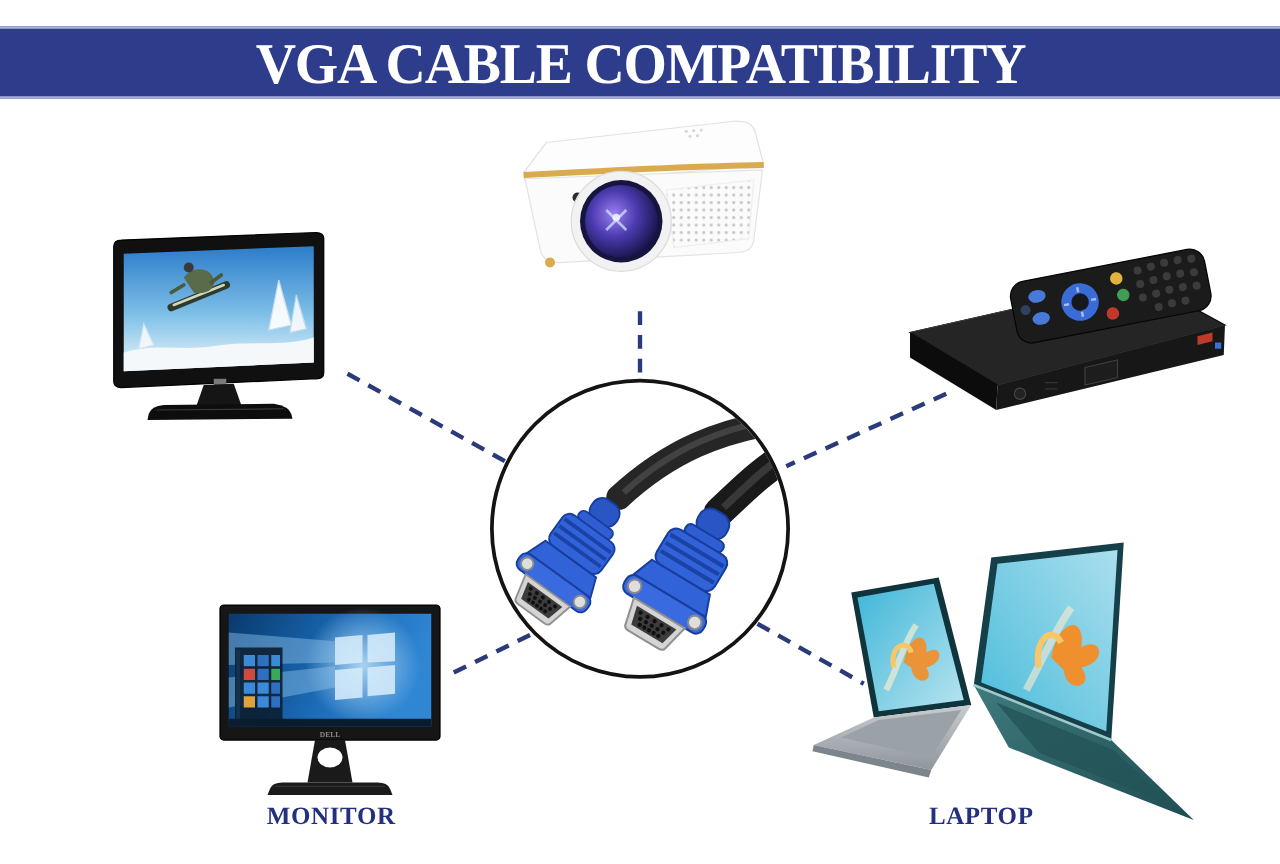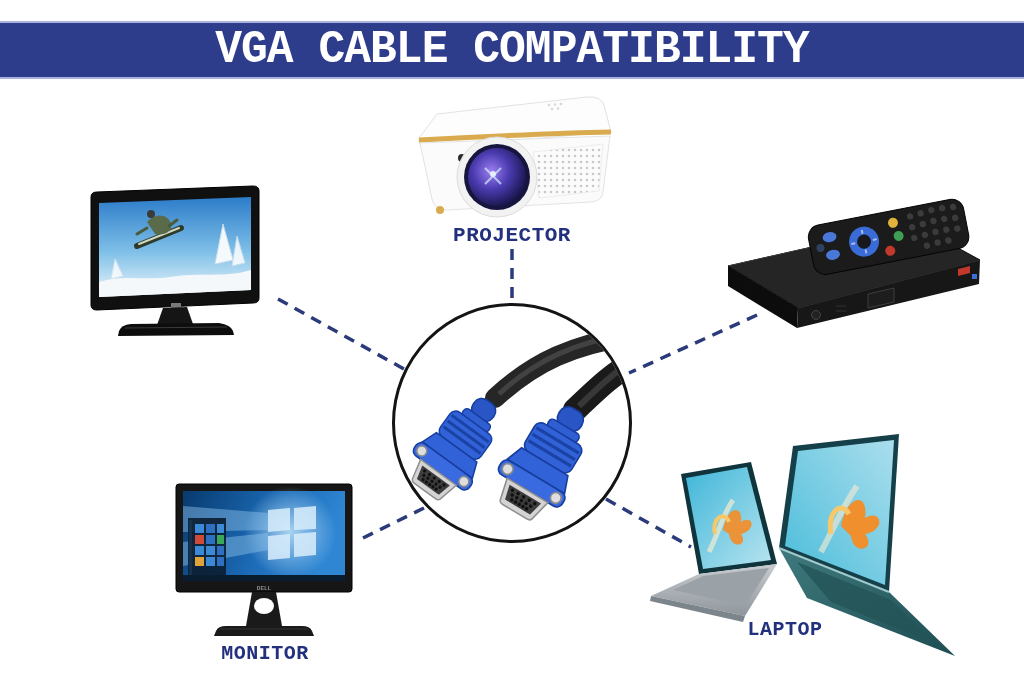--- a/index.html
+++ b/index.html
@@ -1,18 +1,18 @@
 <!DOCTYPE html>
 <html><head>
 <meta charset="utf-8">
 <style>
   html,body{margin:0;padding:0;background:#ffffff;}
   .stage{
     position:relative;width:1024px;height:691px;background:#ffffff;overflow:hidden;
-    font-family:Liberation Mono, monospace;
+    font-family:Liberation Serif, serif;
   }
   .banner{
     position:absolute;left:0;top:21px;width:1024px;height:58px;
     background:#2e3c8c;border-top:2px solid #a8b2dd;border-bottom:2px solid #a8b2dd;
     box-sizing:border-box;display:flex;align-items:center;justify-content:center;
   }
   .banner span{
     color:#ffffff;font-size:46px;font-weight:800;letter-spacing:-1px;
     transform:scaleX(0.97);white-space:nowrap;
   }
@@ -76,21 +76,20 @@
         <g fill="#d8d8d8">
             <circle cx="144" cy="17" r="1.3"></circle>
             <circle cx="150" cy="16.5" r="1.3"></circle>
             <circle cx="156" cy="16" r="1.3"></circle>
             <circle cx="147" cy="21" r="1.3"></circle>
             <circle cx="153" cy="20.5" r="1.3"></circle>
           </g>
       </g>
     </svg>
   </div>
-  <div class="dev-label" style="left:412px;top:224px;width:200px;font-size:21px;">PROJECTOR</div>
 
   <div class="device" style="left:85px;top:184px;width:180px;height:158px;">
     <svg width="180" height="158" viewBox="0 0 180 158">
       <defs>
         <linearGradient id="sky" x1="0" y1="0" x2="0" y2="1">
           <stop offset="0" stop-color="#2c7cc9"></stop>
             <stop offset="0.55" stop-color="#7fc0e8"></stop>
             <stop offset="1" stop-color="#eef6fb"></stop>
         </linearGradient>
       </defs>
@@ -256,21 +255,21 @@
         <polygon points="153,29 249,18 240,163 140,124" fill="url(#lap2)"></polygon>
         <path d="M176,130 C 190,104 198,84 212,64" stroke="#f0ead2" stroke-width="6" opacity="0.65" fill="none"></path>
         <path d="M196,104 C 202,72 224,70 220,96 C 236,86 242,108 220,112 C 232,128 208,134 206,114 Z" fill="#ef8f2e"></path>
         <path d="M186,112 C 182,90 196,78 204,92" stroke="#f6c86a" stroke-width="5" fill="none"></path>
         <polygon points="134,126 244,170 310,234 162,176" fill="url(#deck2)"></polygon>
         <polygon points="152,140 246,178 292,222 186,180" fill="#235458" opacity="0.8"></polygon>
         <path d="M134,126 L244,170" stroke="#9fc9cc" stroke-width="2"></path>
       </g>
     </svg>
   </div>
-  <div class="dev-label" style="left:710px;top:618px;width:150px;">LAPTOP</div>
+  <div class="dev-label" style="left:710px;top:642px;width:150px;">LAPTOP</div>
 
   <div class="hub">
     <svg width="234" height="234" viewBox="0 0 234 234">
       <defs>
         <g id="conn">
           <rect x="-12" y="-52" width="24" height="20" rx="9" fill="#2a55c4" stroke="#173e9e" stroke-width="1.5"></rect>
           <rect x="-16" y="-34" width="32" height="9" rx="4" fill="#2f5ed2" stroke="#173e9e" stroke-width="1.5"></rect>
           <rect x="-25" y="-26" width="50" height="30" rx="7" fill="#3162d8" stroke="#173e9e" stroke-width="1.5"></rect>
           <g stroke="#1b43a6" stroke-width="3">
             <path d="M-23,-19 H23 M-23,-12 H23 M-23,-5 H23"></path>

